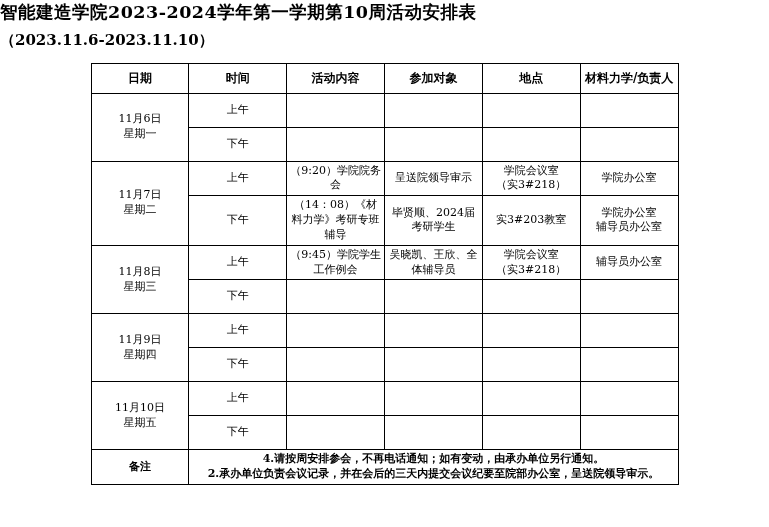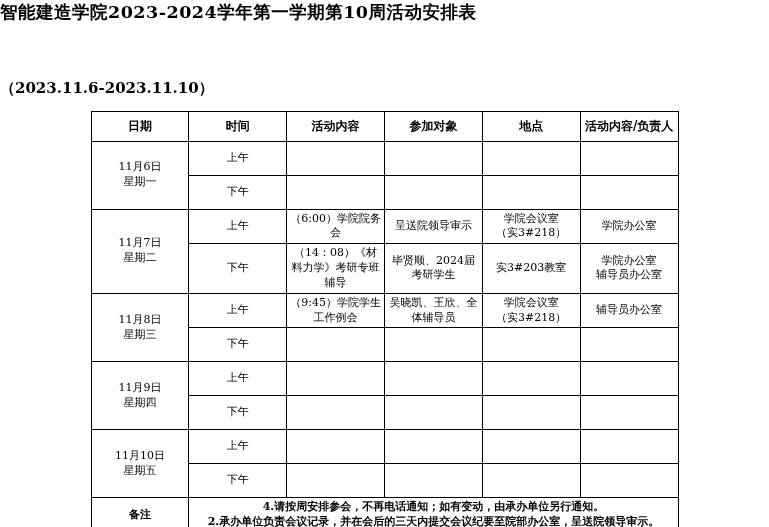--- a/index.html
+++ b/index.html
@@ -30,21 +30,20 @@
     font-weight: bold;
     letter-spacing: 0.5px;
     line-height: 1.4;
   }
   .title-sub {
     font-family: "DejaVu Serif", "Liberation Serif", serif;
     font-size: 15px;
     font-weight: bold;
     line-height: 1.6;
     padding-top: 3px;
-    margin-top: 48px;
   }
   table.sched {
     border-collapse: collapse;
     margin: 11px auto 0 auto;
     width: 588px;
     table-layout: fixed;
   }
   table.sched td, table.sched th {
     border: 1px solid #000000;
     text-align: center;
@@ -108,21 +107,21 @@
   </div>
 
   <table class="sched">
     <thead>
       <tr>
         <th class="date-cell">日期</th>
         <th class="period-cell">时间</th>
         <th class="content-cell">活动内容</th>
         <th class="target-cell">参加对象</th>
         <th class="place-cell">地点</th>
-        <th class="dept-cell">活动内容/负责人</th>
+        <th class="dept-cell">材料力学/负责人</th>
       </tr>
     </thead>
     <tbody>
 
       <tr class="row-h">
         <td class="date-cell" rowspan="2">11月6日<br>星期一</td>
         <td class="period-cell">上午</td>
         <td class="content-cell"></td>
         <td class="target-cell"></td>
         <td class="place-cell"></td>
@@ -132,21 +131,21 @@
         <td class="period-cell">下午</td>
         <td class="content-cell"></td>
         <td class="target-cell"></td>
         <td class="place-cell"></td>
         <td class="dept-cell"></td>
       </tr>
 
       <tr class="row-h">
         <td class="date-cell" rowspan="2">11月7日<br>星期二</td>
         <td class="period-cell">上午</td>
-        <td class="content-cell">（6:00）学院院务会</td>
+        <td class="content-cell">（9:20）学院院务会</td>
         <td class="target-cell">呈送院领导审示</td>
         <td class="place-cell two-line">学院会议室<br>（实3#218）</td>
         <td class="dept-cell">学院办公室</td>
       </tr>
       <tr class="row-h">
         <td class="period-cell">下午</td>
         <td class="content-cell">（14：08）《材料力学》考研专班辅导</td>
         <td class="target-cell">毕贤顺、2024届考研学生</td>
         <td class="place-cell">实3#203教室</td>
         <td class="dept-cell two-line">学院办公室<br>辅导员办公室</td>

